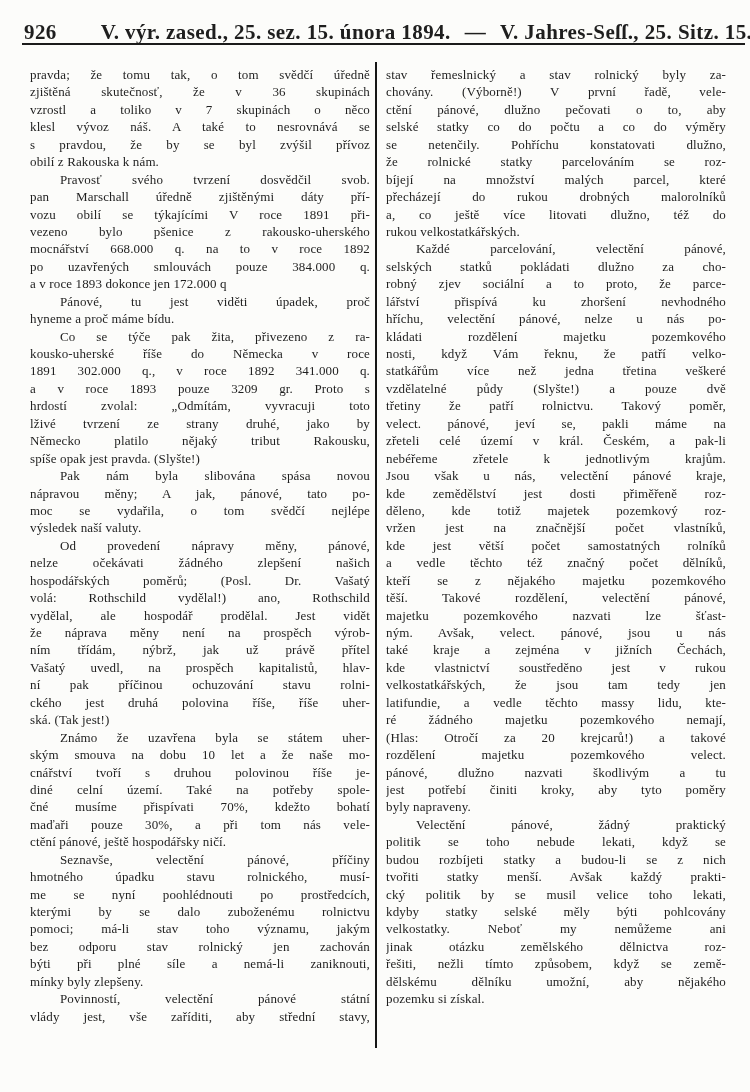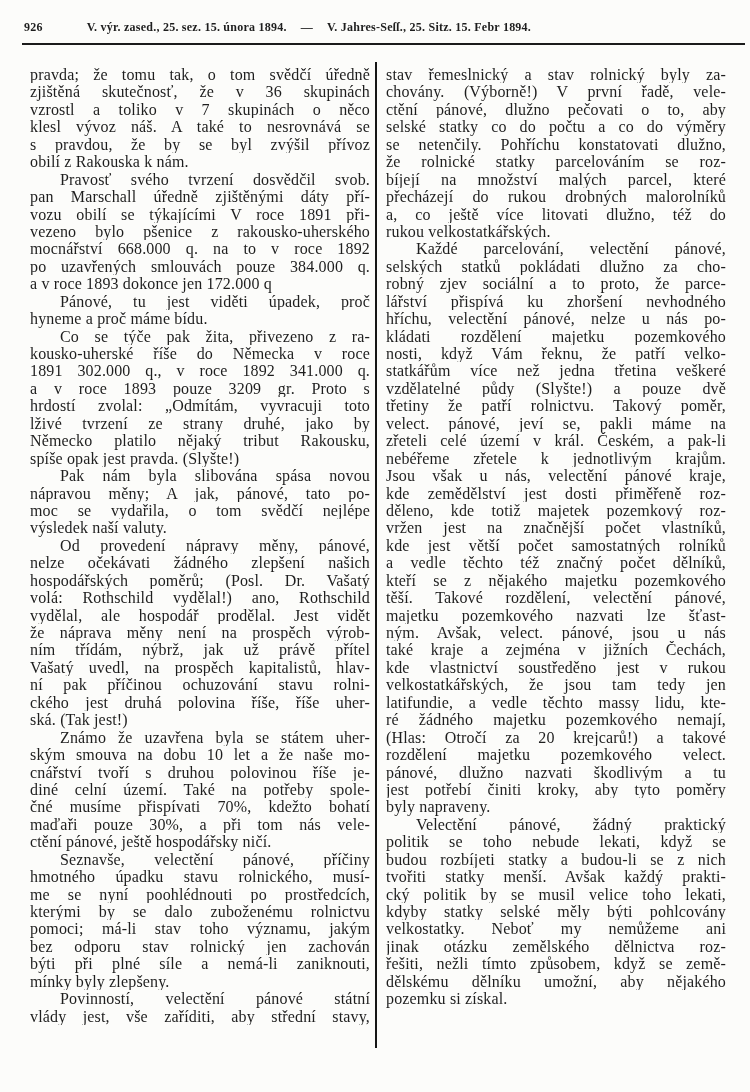--- a/index.html
+++ b/index.html
@@ -13,21 +13,21 @@
   .page{
     position:relative;
     width:750px;height:1092px;
     background:#fcfcfa;
   }
   
   .header{
     position:absolute;
     left:0;top:20px;width:750px;height:22px;
     display:flex;align-items:baseline;
-    font-size:12px;font-weight:bold;
+    font-size:21px;font-weight:bold;
     letter-spacing:.02em;
     white-space:nowrap;
   }
   .page-number{margin-left:24px;}
   .header-czech{margin-left:44px;}
   .header-sep{margin:0 14px;}
   .header-german{font-weight:bold;}
   .header-rule{
     position:absolute;
     left:22px;top:43px;width:723px;height:2px;
@@ -35,21 +35,21 @@
   }
   
   .col-divider{
     position:absolute;
     left:375px;top:62px;width:2px;height:986px;
     background:#161616;
   }
   
   .column{
     position:absolute;top:66px;
-    font-size:16px;
+    font-size:13px;
     line-height:17.45px;
     letter-spacing:.01em;
   }
   .column-left{left:30px;width:340px;}
   .column-right{left:386px;width:340px;}
   .line{
     text-align:justify;
     text-align-last:justify;
     height:17.45px;
     overflow:hidden;

